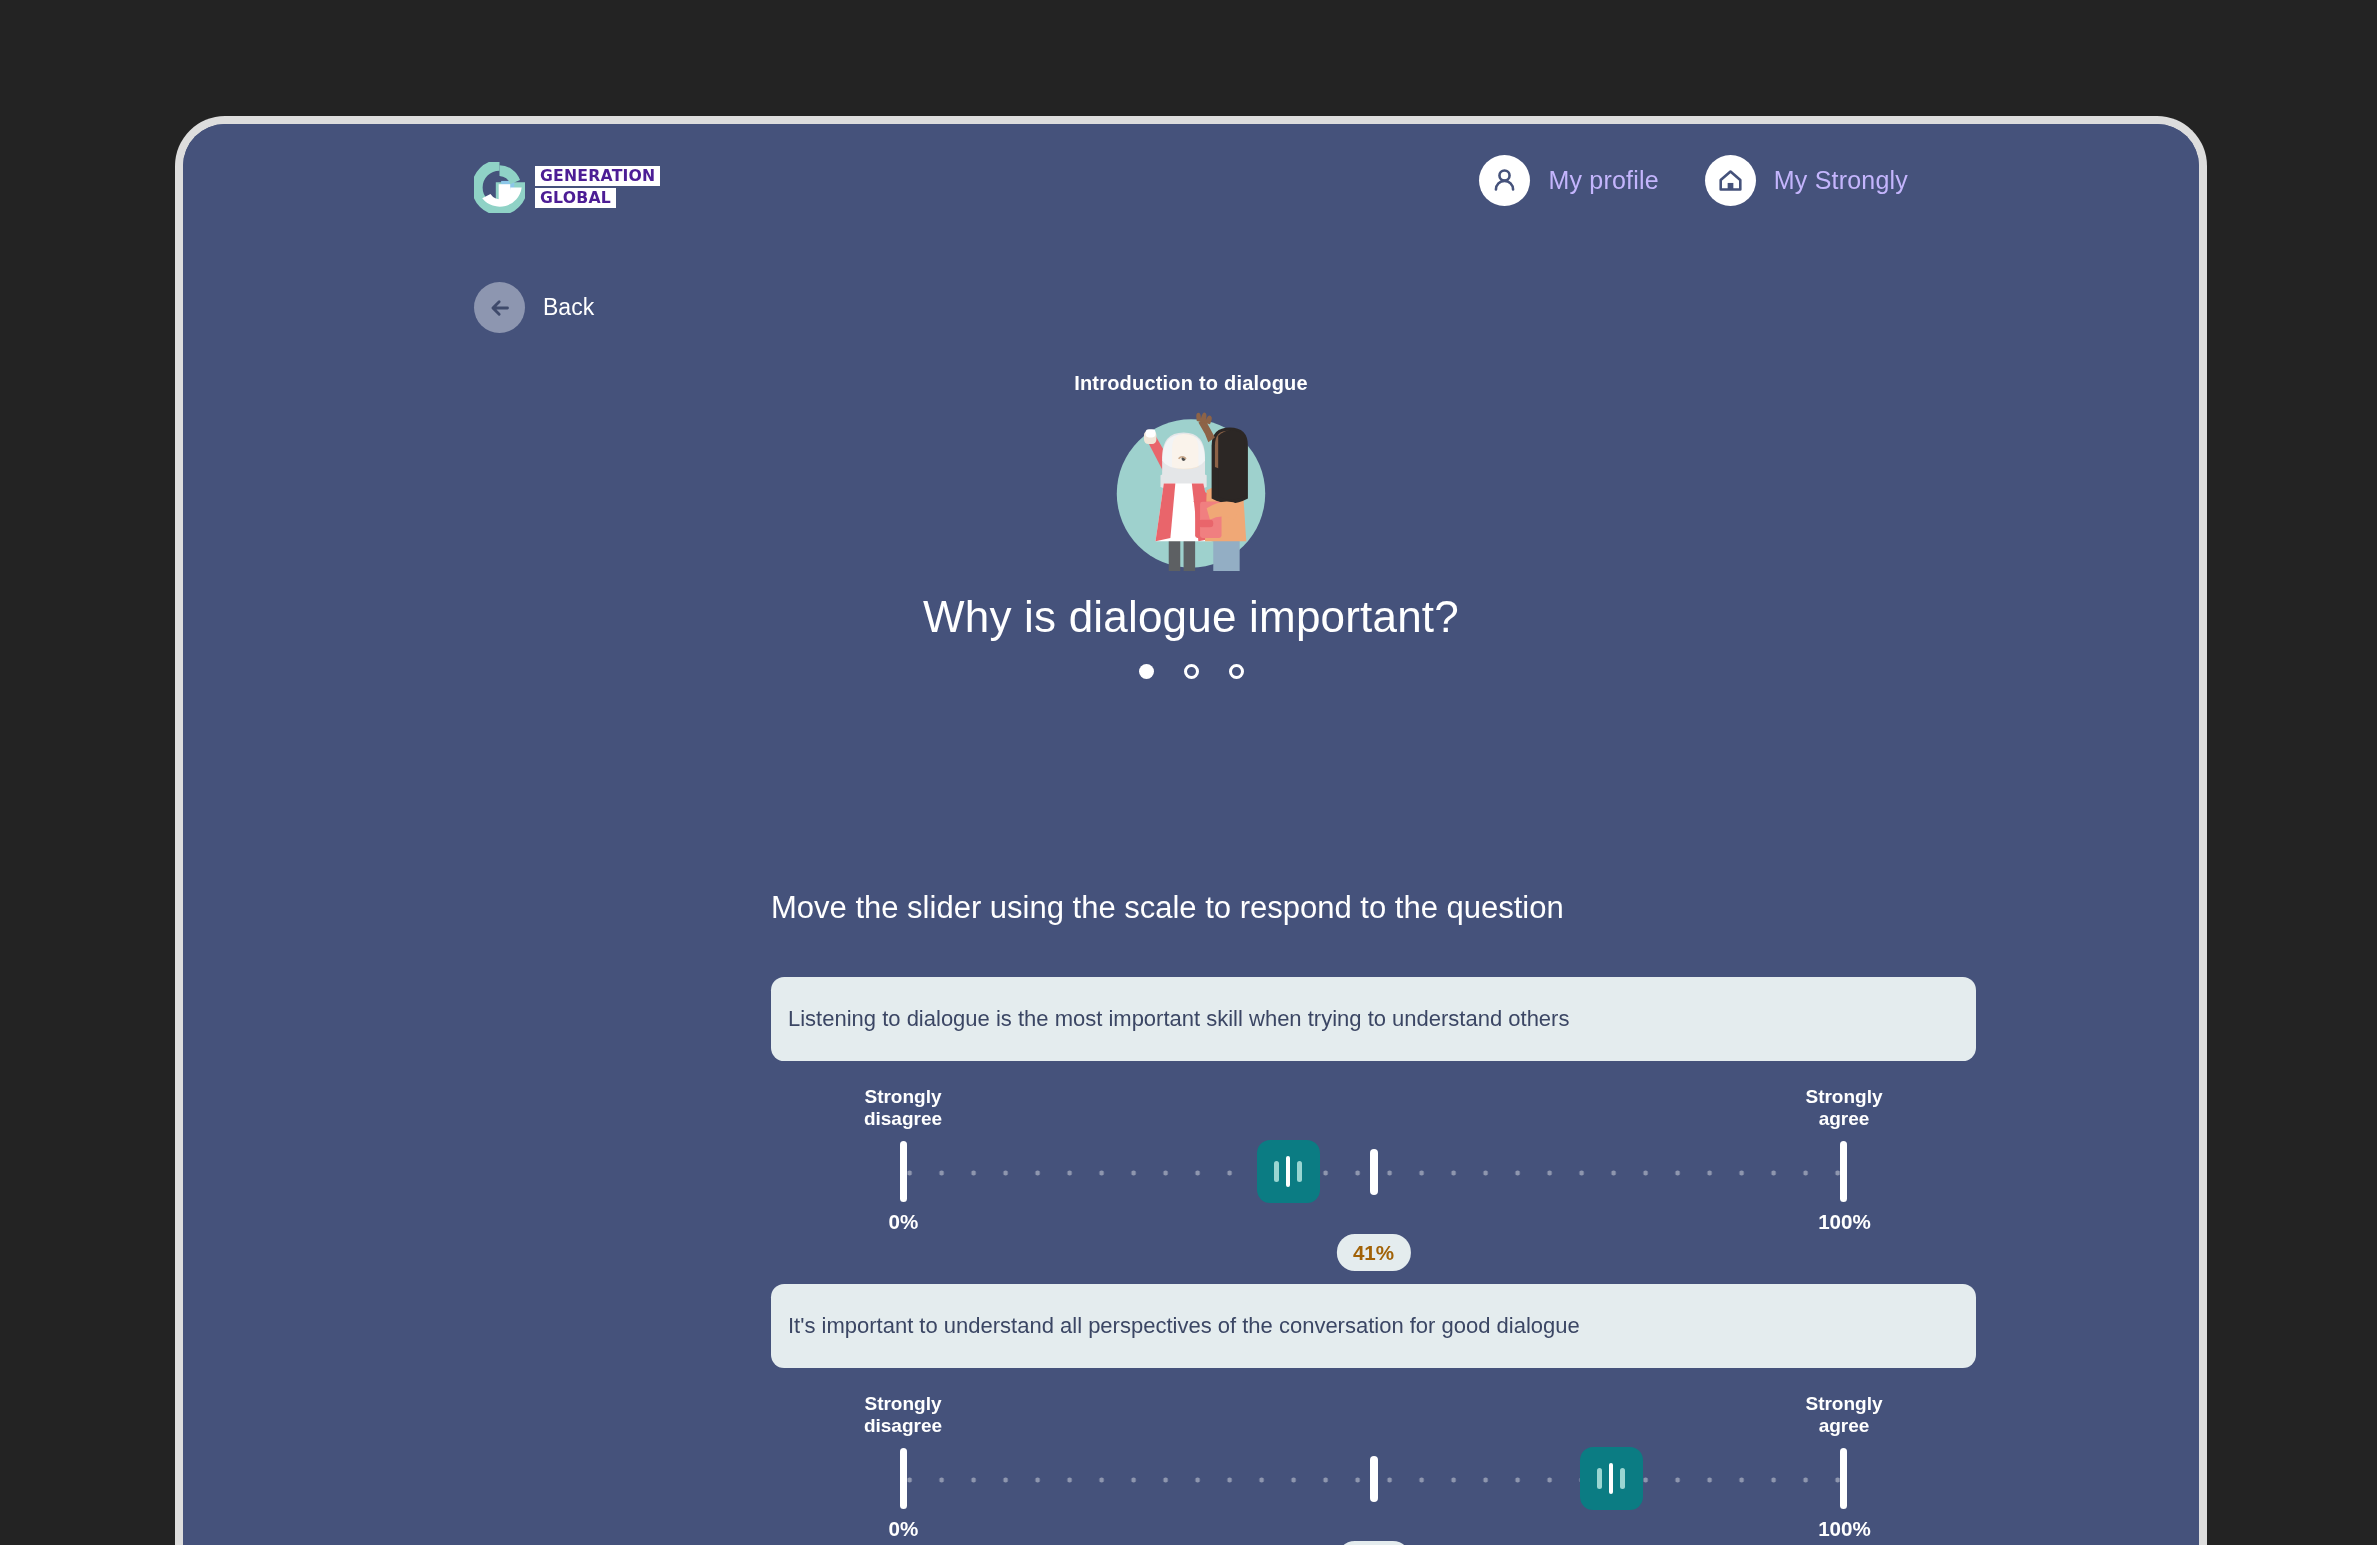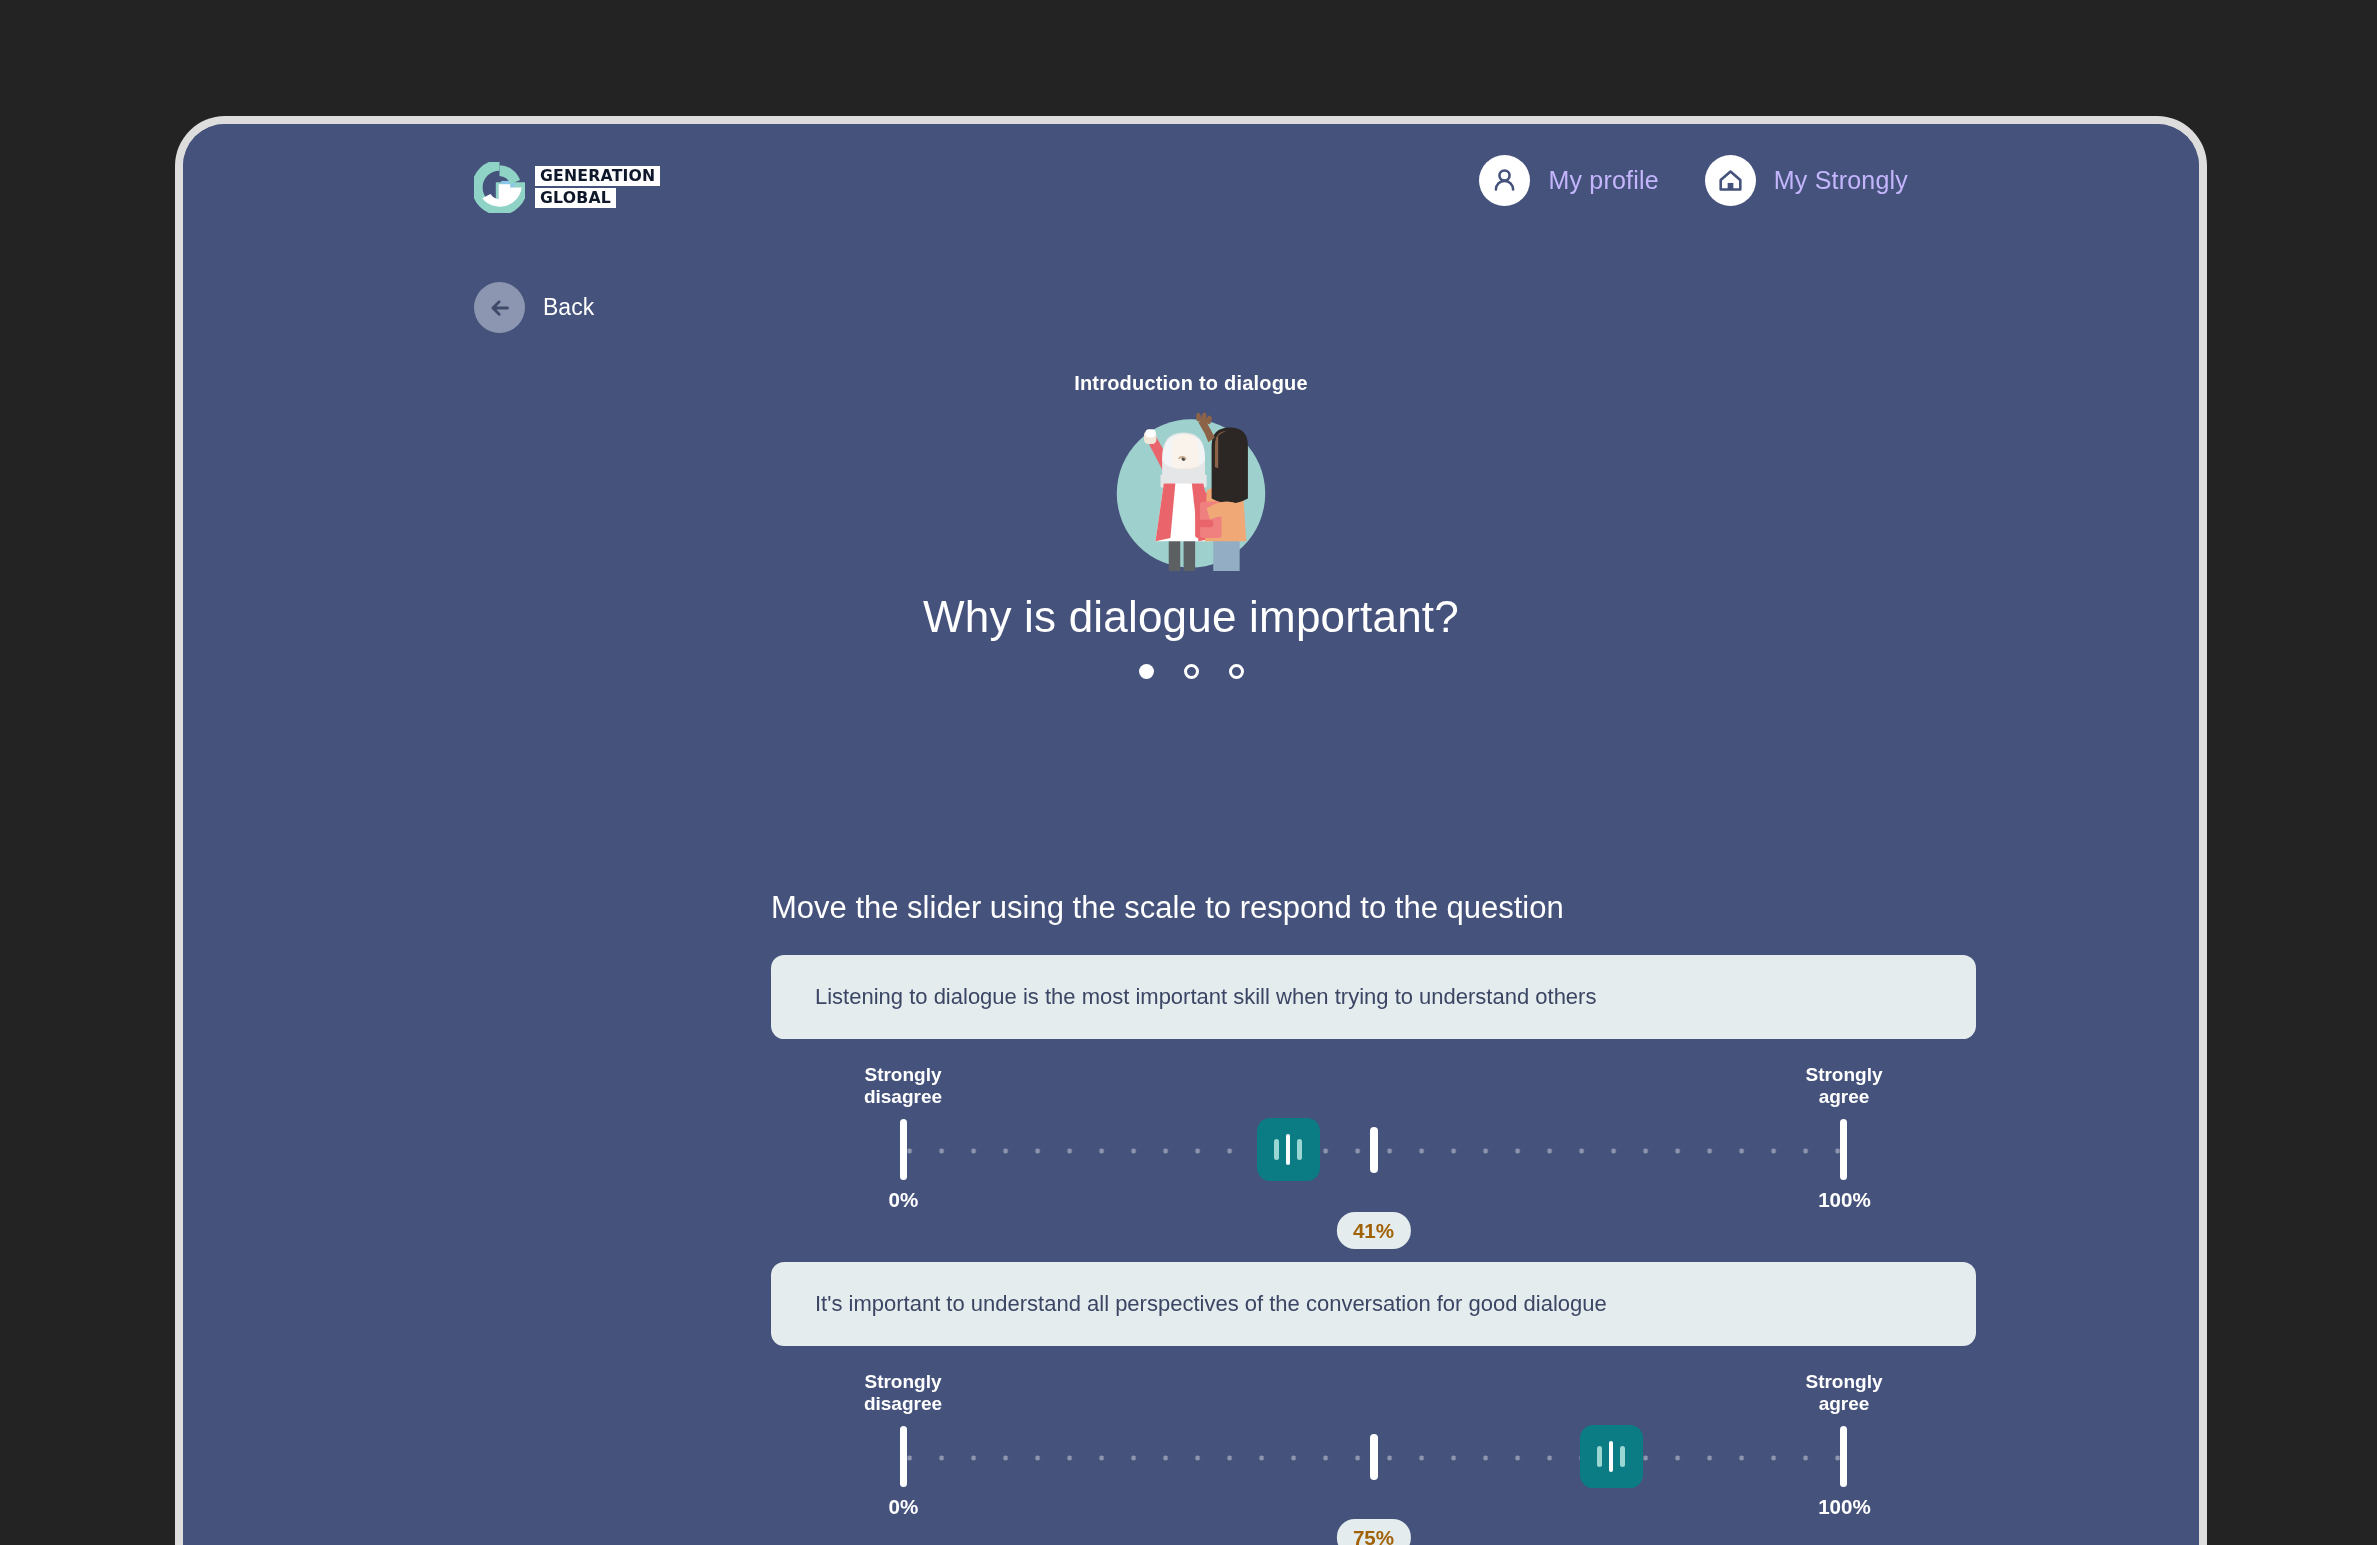--- a/index.html
+++ b/index.html
@@ -54,21 +54,21 @@
     height: 51px;
     position: relative;
   }
   .logo-wordmark {
     display: flex;
     flex-direction: column;
     gap: 2.5px;
   }
   .logo-word {
     background: #ffffff;
-    color: #0f172a;
+    color: #4c1d95;
     font-weight: bold;
     font-size: 15.7px;
     letter-spacing: 0.2px;
     padding: 1.7px 5px 2.5px 5px;
     line-height: 1;
     font-family: "DejaVu Sans", sans-serif;
   }
   .logo-word.second { align-self: flex-start; text-align: right; }
 
   #header-nav {
@@ -187,22 +187,23 @@
   }
   #question-block-0 { top: 831px; }
   #question-block-1 { top: 1138px; }
 
   .statement-card {
     background: #e4ecee;
     border-radius: 13.2px;
     height: 84px;
     display: flex;
     align-items: center;
-    padding: 0 44px;
+    padding: 0 17px;
     box-sizing: border-box;
+    margin-top: 22px;
   }
   .statement-text {
     color: #3b4664;
     font-size: 22px;
   }
 
   .slider-zone {
     position: relative;
     height: 198px;
     margin: 0 auto;

